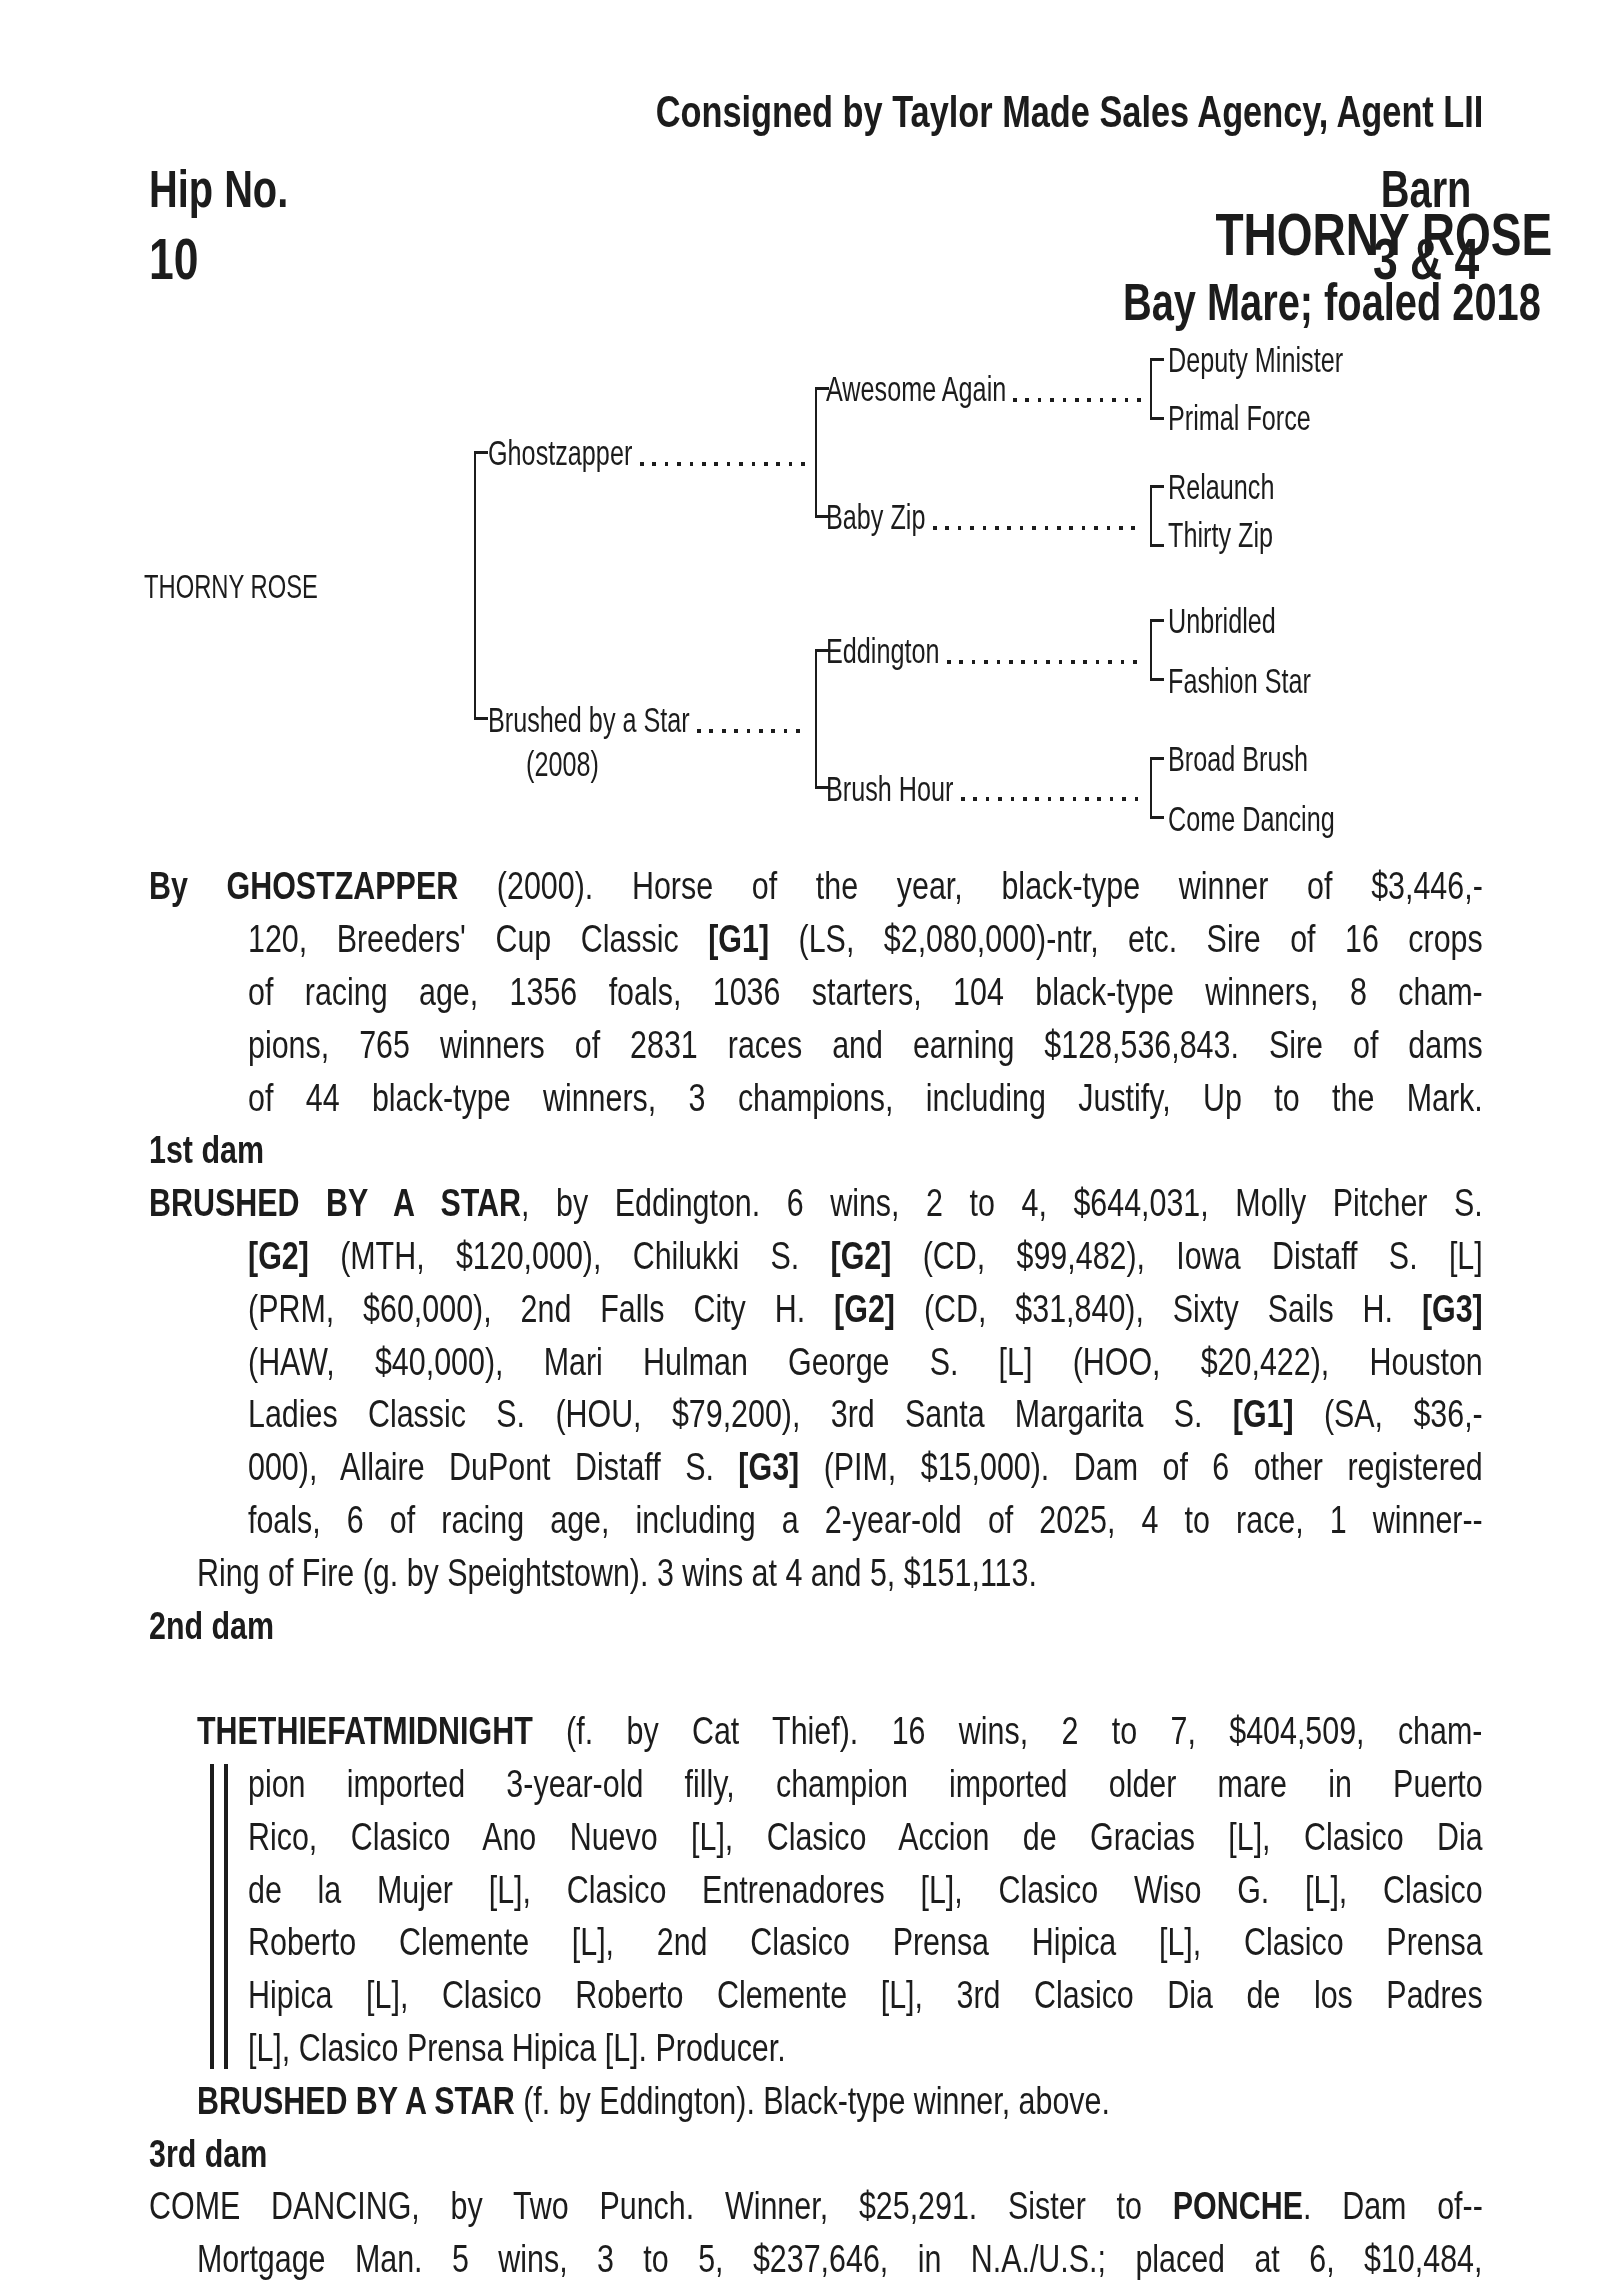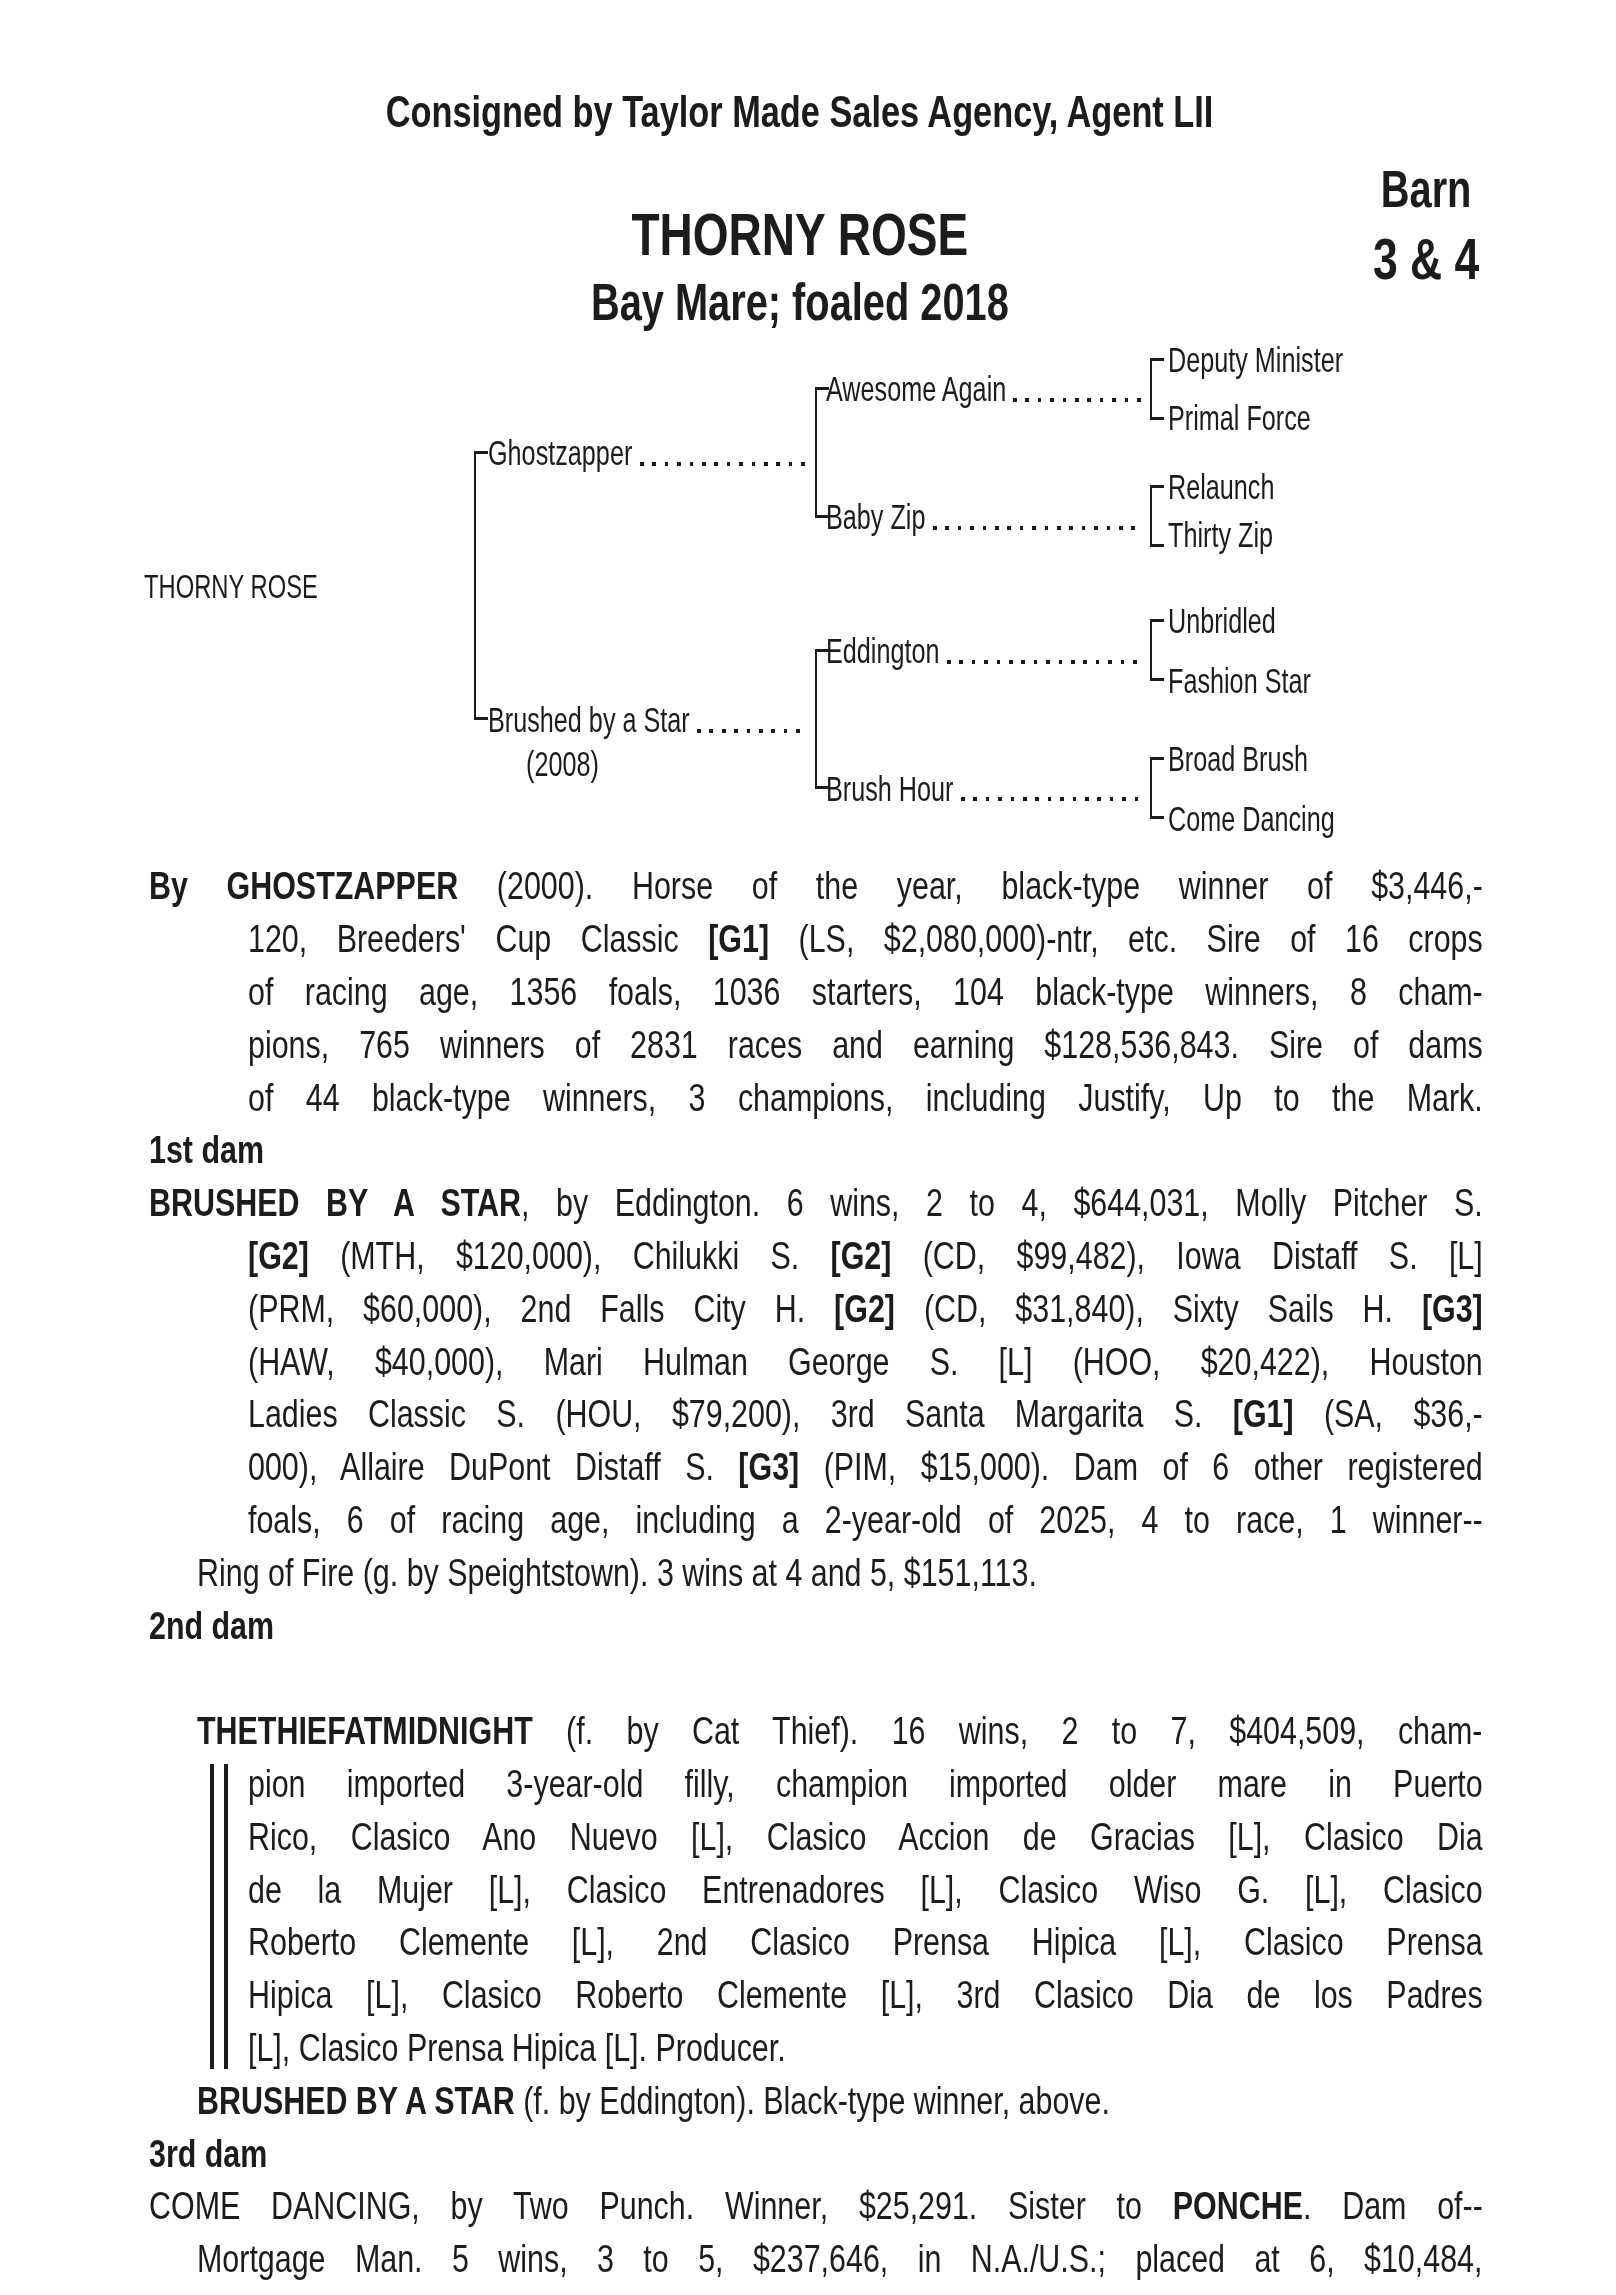--- a/index.html
+++ b/index.html
@@ -8,21 +8,21 @@
     background:#ffffff;color:#1c1c1c;
     font-family:"Liberation Sans", sans-serif;
   }
   #page{position:absolute;inset:0;}
   .abs{position:absolute;}
   
   .cx{display:inline-block;transform:scaleX(0.78);transform-origin:0 50%;white-space:nowrap;}
   .cxc{transform-origin:50% 50%;}
   .s72{transform:scaleX(0.72);}
   .b{font-weight:bold;}
-  .ctr{left:0;right:16px;text-align:center;}
+  .ctr{left:0;right:16px;text-align:right;}
   
   .consignor{top:87px;font-size:44px;font-weight:bold;}
   .horsename{top:201px;font-size:59px;font-weight:bold;}
   .foaled{top:273px;font-size:51px;font-weight:bold;}
   .hiplabel{font-size:51px;font-weight:bold;line-height:55px;}
   .hipnum{font-size:57px;font-weight:bold;line-height:60px;}
   
   .tnode{position:absolute;font-size:35px;line-height:39px;}
   .troot{font-size:33px;}
   .brk{position:absolute;border-left:2.8px solid #1c1c1c;}
@@ -36,20 +36,24 @@
   .jst::after{content:"";display:inline-block;width:100%;height:0;}
   .mrule{position:absolute;width:4.1px;background:#1c1c1c;}
 </style>
 </head>
 <body>
 
 <div id="page">
 
   <div class="abs ctr consignor"><span class="cx cxc">Consigned by Taylor Made Sales Agency, Agent LII</span></div>
 
+  <div class="abs" style="left:149px;top:162px;">
+    <div class="hiplabel"><span class="cx">Hip No.</span></div>
+    <div class="hipnum" style="margin-top:11.5px;"><span class="cx">10</span></div>
+  </div>
 
   <div class="abs" style="left:1350px;top:162px;width:152px;text-align:center;">
     <div class="hiplabel"><span class="cx cxc">Barn</span></div>
     <div class="hipnum" style="margin-top:11.5px;"><span class="cx cxc">3 &amp; 4</span></div>
   </div>
 
   <div class="abs ctr horsename"><span class="cx cxc">THORNY ROSE</span></div>
   <div class="abs ctr foaled"><span class="cx cxc">Bay Mare; foaled 2018</span></div>
 
   <div id="tree" class="abs" style="inset:0;">

